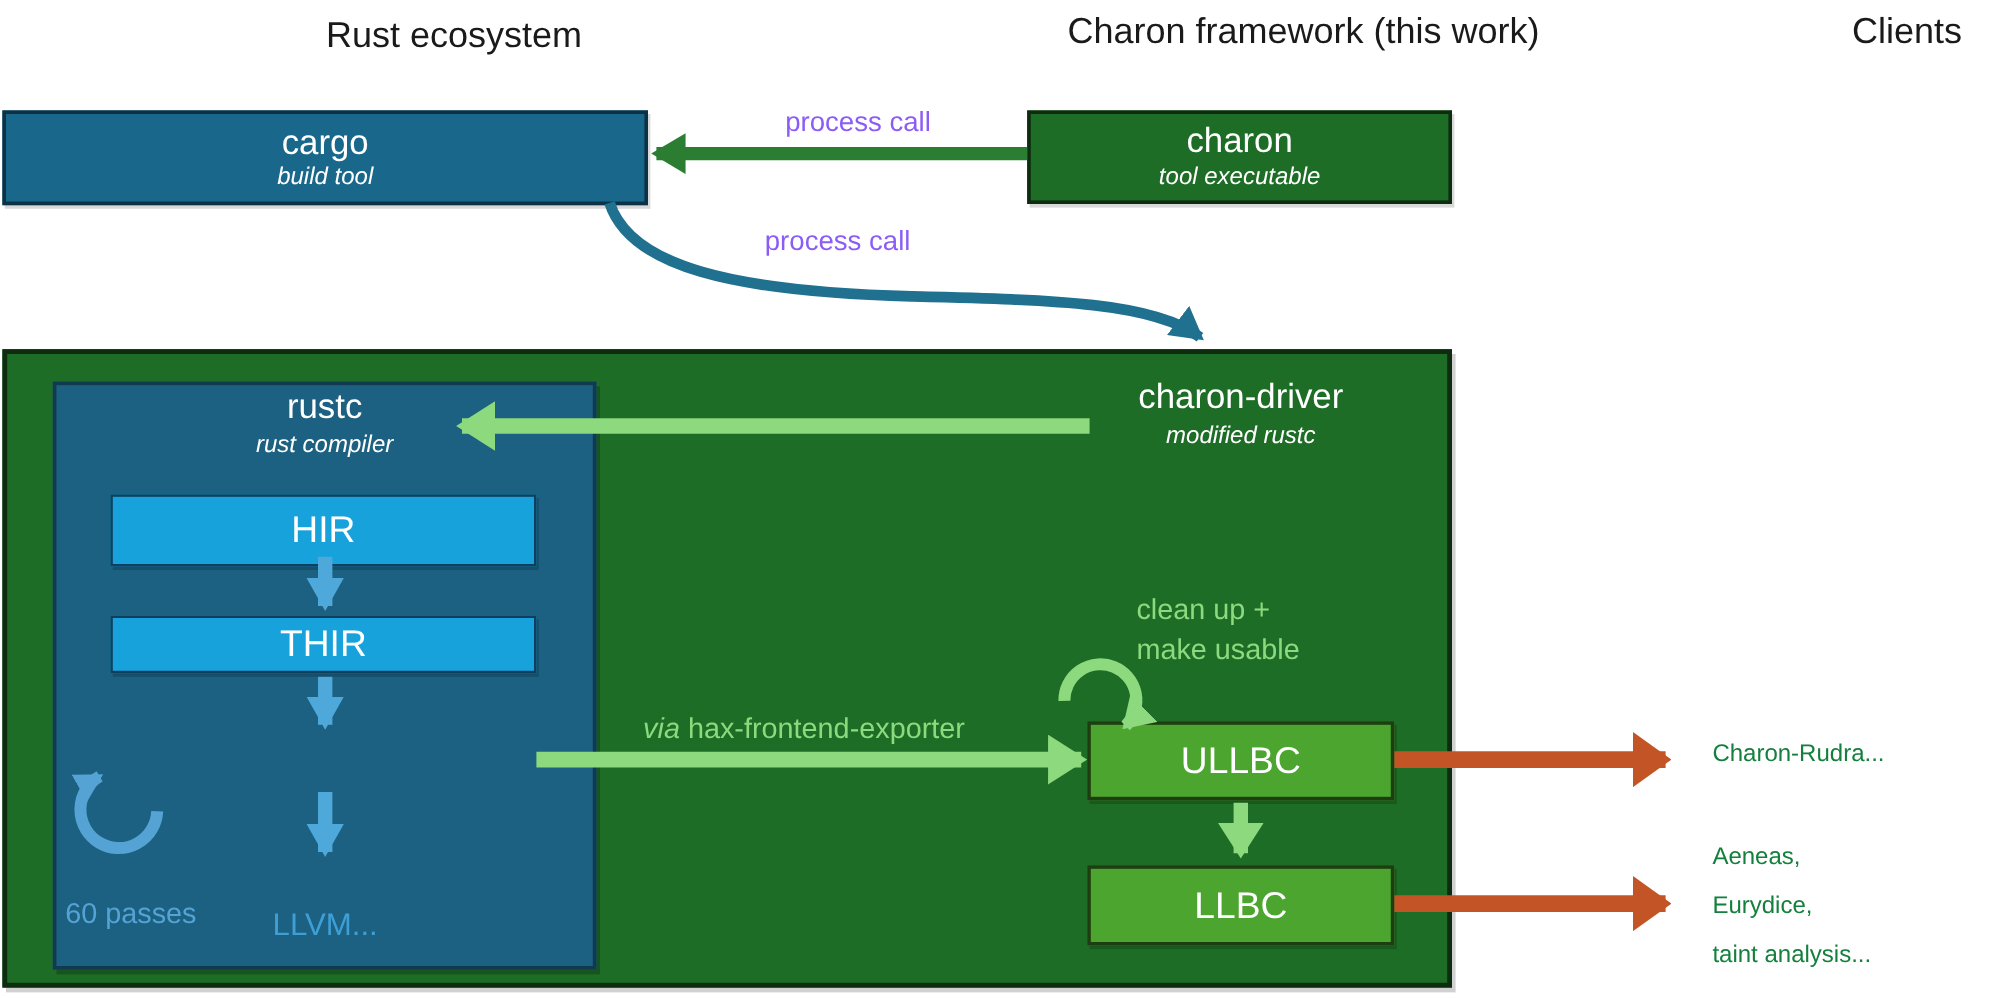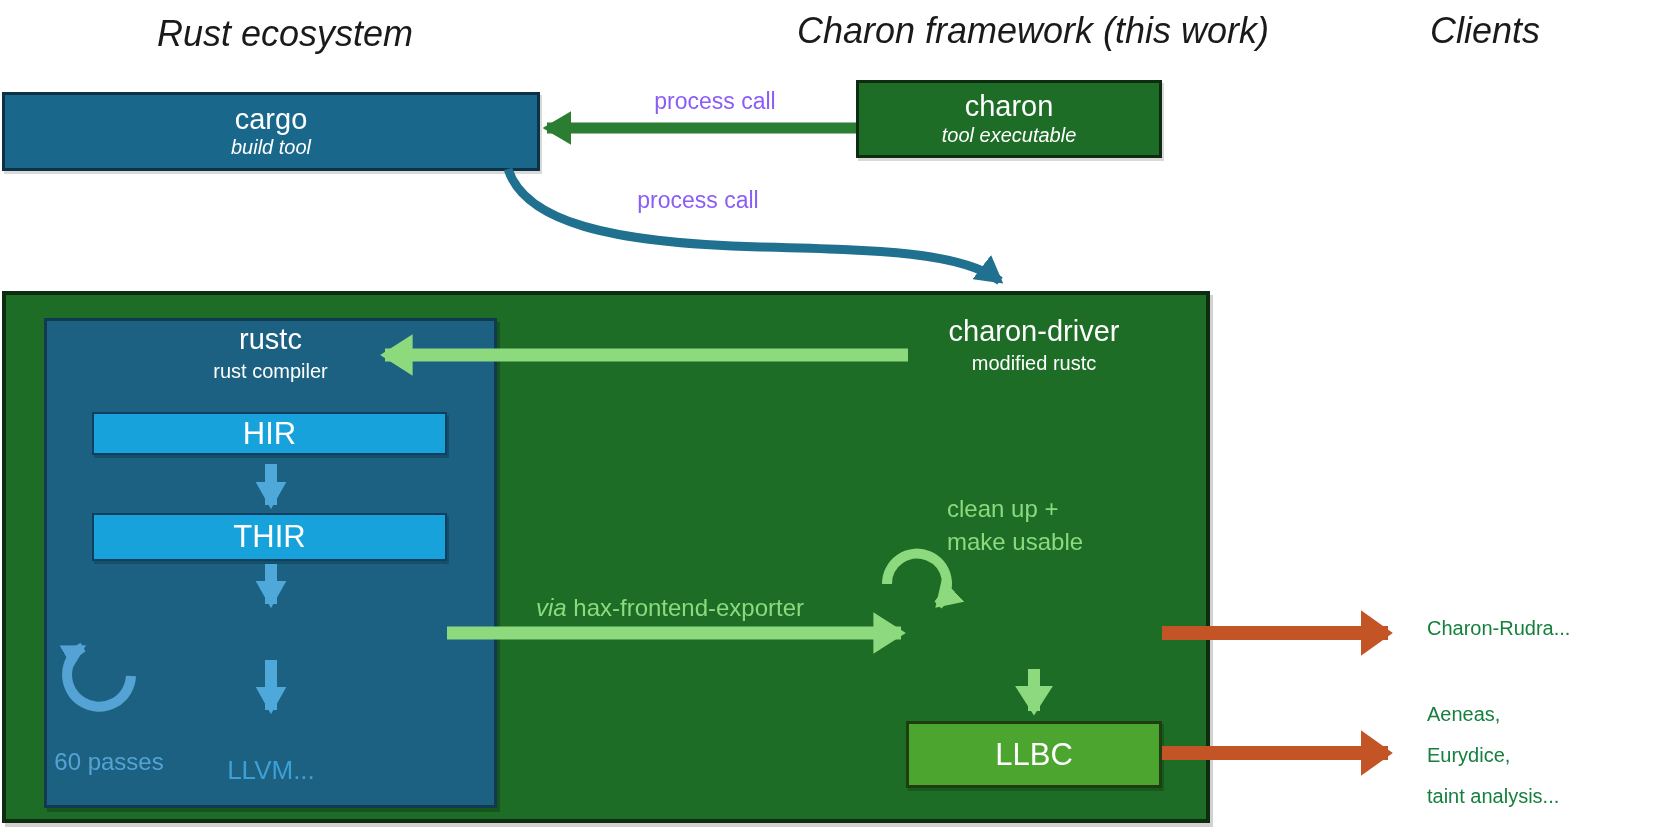--- a/index.html
+++ b/index.html
@@ -2,34 +2,34 @@
 <html><head>
 <meta charset="utf-8">
 <style>
   html,body { margin:0; padding:0; background:#ffffff; }
   .canvas {
     position:relative; width:1661px; height:832px; background:#ffffff;
     font-family:"Liberation Sans", sans-serif; overflow:hidden;
     color:#1a1a1a;
   }
   .abs { position:absolute; }
-  .hdr { font-size:36px; text-align:center; color:#1a1a1a; white-space:nowrap;font-style:italic; }
+  .hdr { font-size:30px; text-align:right; color:#1a1a1a; white-space:nowrap; }
   .box { position:absolute; box-sizing:border-box; display:flex; flex-direction:column;
          align-items:center; justify-content:center; box-shadow:2px 3px 0 rgba(0,0,0,0.15); }
   .box .t1 { color:#ffffff; font-size:29px; line-height:1.12; }
   .box .t2 { color:#ffffff; font-size:20px; font-style:italic; line-height:1.25; }
   .teal-box  { background:#19678A; border:3px solid #0D3145; }
   .green-box { background:#1D6D26; border:3px solid #0E2C10; }
   .bigframe  { position:absolute; box-sizing:border-box; background:#1D6D26;
                border:4px solid #0E2C10; box-shadow:3px 4px 0 rgba(0,0,0,0.18); }
   .rustcframe{ position:absolute; box-sizing:border-box; background:#1C6181;
                border:3px solid #11394F; box-shadow:3px 4px 0 rgba(0,0,0,0.22); }
   .inner-title { position:absolute; text-align:center; color:#ffffff; }
   .inner-title .t1 { font-size:29px; line-height:34px; }
-  .inner-title .t2 { font-size:20px; line-height:30px; }
+  .inner-title .t2 { font-size:20px; font-style:italic; line-height:30px; }
   .ir-box { position:absolute; box-sizing:border-box; background:#17A2DB; border:2px solid #0F3F5E;
             display:flex; align-items:center; justify-content:center;
             color:#ffffff; font-size:31px; box-shadow:2px 3px 0 rgba(0,0,0,0.18); }
   .lbc-box { position:absolute; box-sizing:border-box; background:#4CA52F; border:3px solid #1E3D10;
             display:flex; align-items:center; justify-content:center;
             color:#ffffff; font-size:31px; box-shadow:2px 3px 0 rgba(0,0,0,0.18); }
   .plabel { position:absolute; font-size:23px; color:#8b5cf6; text-align:center; white-space:nowrap; }
   .lgreen-label { position:absolute; font-size:24px; color:#8CD97E; white-space:nowrap; }
   .blue-label { position:absolute; font-size:24px; color:#54A3D4; white-space:nowrap; }
   .llvm-label { position:absolute; font-size:26px; color:#3E9FD6; text-align:center; white-space:nowrap; }
@@ -44,42 +44,43 @@
 
   <div class="abs hdr" style="left:85px; top:13px; width:400px;">Rust ecosystem</div>
   <div class="abs hdr" style="left:783px; top:10px; width:500px;">Charon framework (this work)</div>
   <div class="abs hdr" style="left:1335px; top:10px; width:300px;">Clients</div>
 
   <div class="box teal-box" style="left:2px; top:92px; width:538px; height:79px;">
     <div class="t1">cargo</div>
     <div class="t2">build tool</div>
   </div>
 
-  <div class="box green-box" style="left:856px; top:80px; width:306px; height:78px;">
+  <div class="box green-box" style="left:856px; top:92px; width:354px; height:78px;">
     <div class="t1">charon</div>
     <div class="t2">tool executable</div>
   </div>
 
   <div class="bigframe" style="left:2px; top:291px; width:1208px; height:532px;"></div>
 
   <div class="rustcframe" style="left:44px; top:318px; width:453px; height:490px;"></div>
 
   <div class="inner-title" style="left:44px; top:322px; width:453px;">
     <div class="t1">rustc</div>
     <div class="t2">rust compiler</div>
   </div>
 
   <div class="inner-title" style="left:834px; top:314px; width:400px;">
     <div class="t1">charon-driver</div>
     <div class="t2">modified rustc</div>
   </div>
 
-  <div class="ir-box" style="left:92px; top:412px; width:355px; height:43px;">HIR</div>
+  <div class="ir-box" style="left:92px; top:412px; width:355px; height:60px;">HIR</div>
   <div class="ir-box" style="left:92px; top:513px; width:355px; height:48px;">THIR</div>
 
+  <div class="lbc-box" style="left:906px; top:601px; width:256px; height:66px;">ULLBC</div>
   <div class="lbc-box" style="left:906px; top:721px; width:256px; height:67px;">LLBC</div>
 
   <svg class="overlay" viewBox="0 0 1661 832">
     <defs>
       <marker id="mk-green" viewBox="0 0 10 10" refX="8.5" refY="5" markerWidth="2.6" markerHeight="3.1" orient="auto" preserveAspectRatio="none">
         <path d="M0 0 L10 5 L0 10 z" fill="#2B7D31"></path>
       </marker>
       <marker id="mk-teal" viewBox="0 0 10 10" refX="8.5" refY="5" markerWidth="3.0" markerHeight="3.4" orient="auto" preserveAspectRatio="none">
         <path d="M0 0 L10 5 L0 10 z" fill="#20708F"></path>
       </marker>

